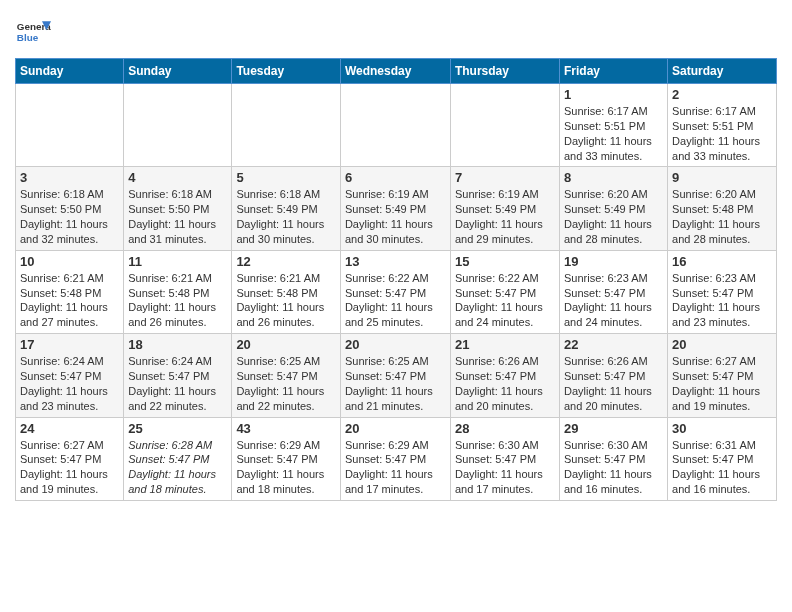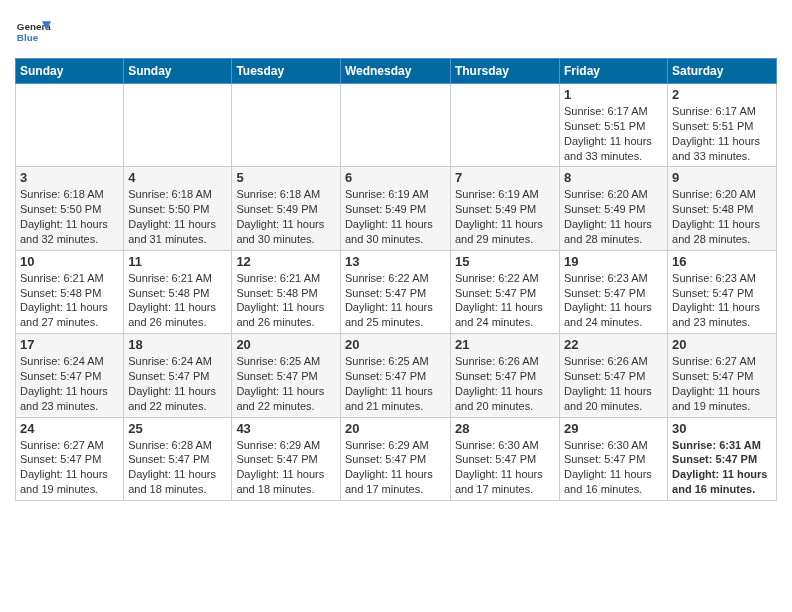--- a/index.html
+++ b/index.html
@@ -292,21 +292,21 @@
         <tr>
           <td>
             <span class="day-num">24</span>
             <div class="day-info" style="white-space: pre-line;">Sunrise: 6:27 AM
 Sunset: 5:47 PM
 Daylight: 11 hours
 and 19 minutes.</div>
           </td>
           <td>
             <span class="day-num">25</span>
-            <div class="day-info" style="white-space: pre-line;">Sunrise: 6:28 AM
+            <div class="day-info" style="white-space: pre-line; font-style: italic;">Sunrise: 6:28 AM
 Sunset: 5:47 PM
 Daylight: 11 hours
 and 18 minutes.</div>
           </td>
           <td>
             <span class="day-num">43</span>
             <div class="day-info" style="white-space: pre-line;">Sunrise: 6:29 AM
 Sunset: 5:47 PM
 Daylight: 11 hours
 and 18 minutes.</div>
@@ -327,21 +327,21 @@
           </td>
           <td>
             <span class="day-num">29</span>
             <div class="day-info" style="white-space: pre-line;">Sunrise: 6:30 AM
 Sunset: 5:47 PM
 Daylight: 11 hours
 and 16 minutes.</div>
           </td>
           <td>
             <span class="day-num">30</span>
-            <div class="day-info" style="white-space: pre-line; font-weight: bold;">Sunrise: 6:31 AM
+            <div class="day-info" style="white-space: pre-line;">Sunrise: 6:31 AM
 Sunset: 5:47 PM
 Daylight: 11 hours
 and 16 minutes.</div>
           </td>
         </tr>
       </tbody>
   </table>
 </div>
 
 </body></html>

